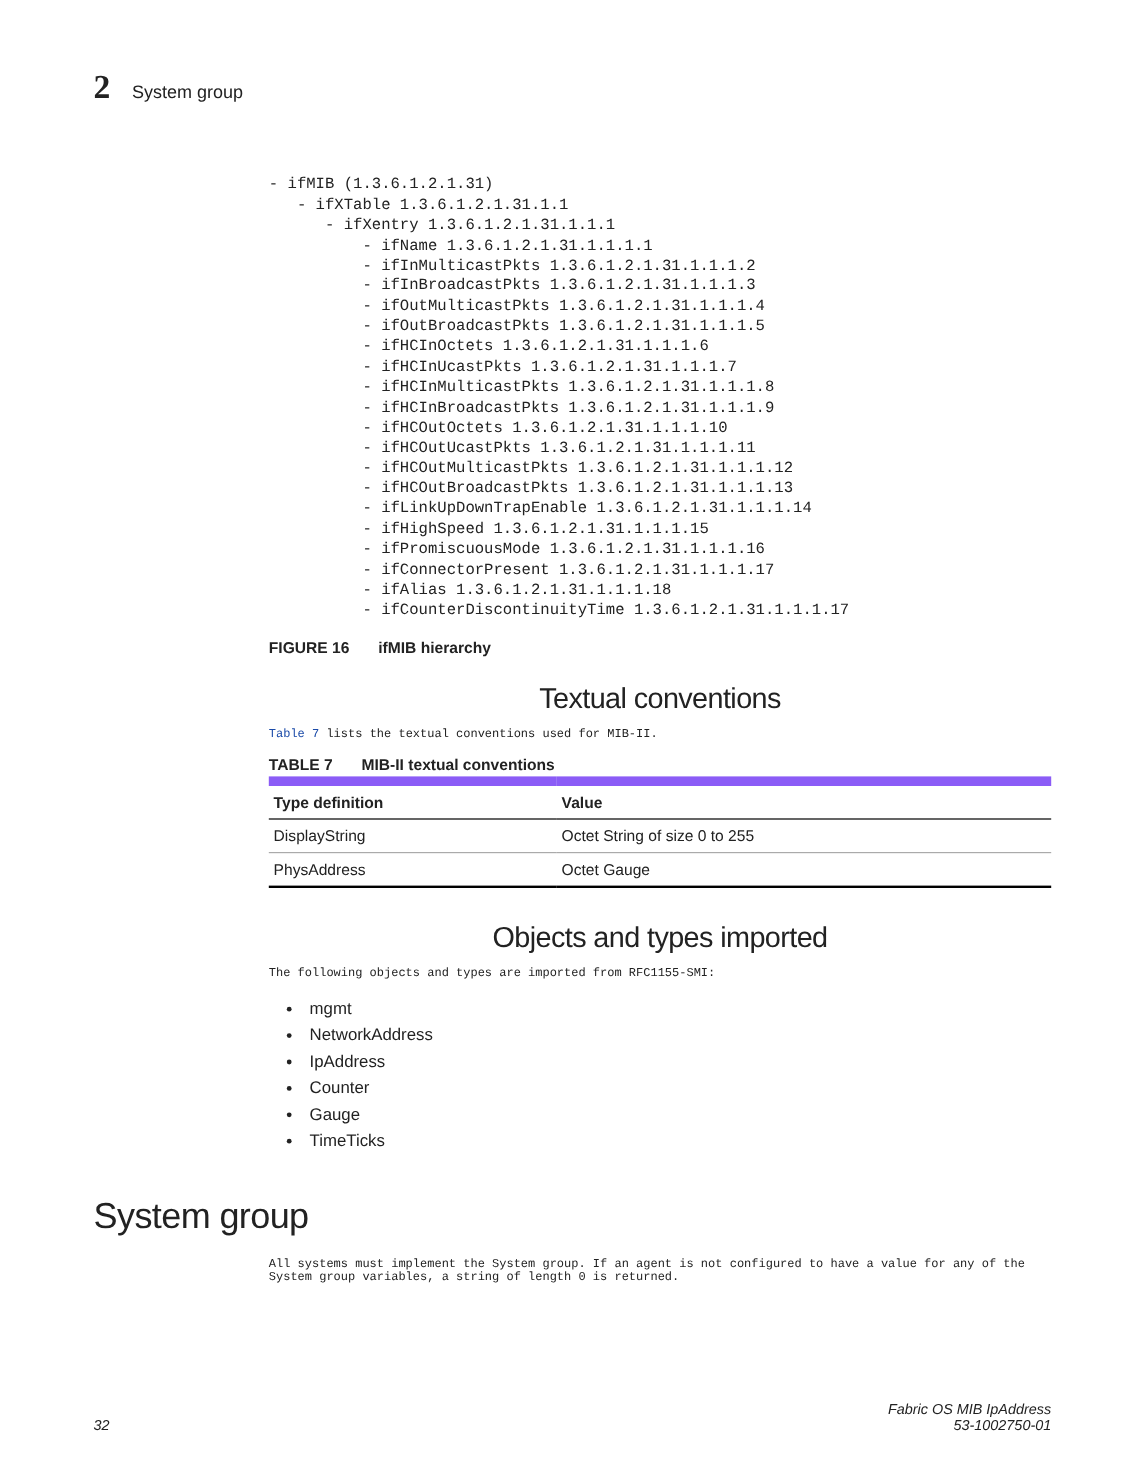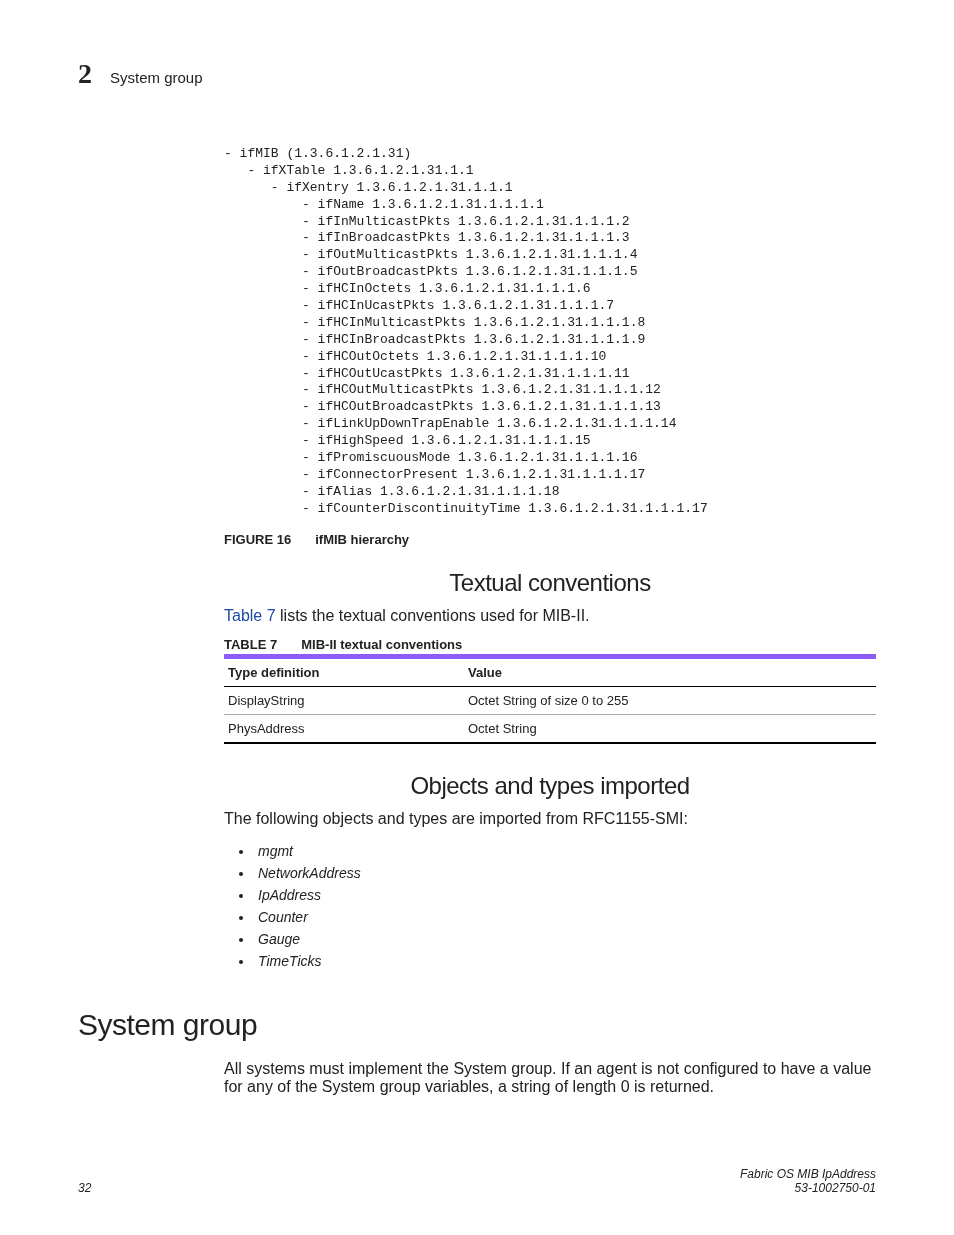--- a/index.html
+++ b/index.html
@@ -45,50 +45,51 @@
   h2.h2 {
     font-family: Arial, Helvetica, sans-serif;
     font-size: 24px;
     font-weight: 400;
     letter-spacing: -0.5px;
     margin-bottom: 10px;
     margin-top: 6px;
     text-align: center;
   }
   p.body {
-    font-size: 16px;
+    font-size: 10px;
     margin-bottom: 12px;
+    font-family: Liberation Mono, monospace;
   }
   a.xref { color: #1a4aa8; text-decoration: none; }
   table.tbl {
     width: 100%;
     border-collapse: collapse;
     font-size: 13px;
     margin-top: 2px;
     margin-bottom: 28px;
   }
   table.tbl th {
     text-align: left;
     font-weight: 700;
     padding: 6px 4px;
-    border-top: 5px solid #8b5cf6;
+    border-top: 8px solid #8b5cf6;
     border-bottom: 1px solid #000;
   }
   table.tbl td {
     padding: 6px 4px;
     border-bottom: 1px solid #aaa;
   }
   table.tbl tr:last-child td { border-bottom: 2px solid #000; }
   .col-type { width: 240px; }
   ul.bul {
     list-style: disc;
     margin-left: 30px;
     font-size: 14px;
   }
-  ul.bul li { padding: 3px 0 3px 4px; font-style: italic; }
+  ul.bul li { padding: 3px 0 3px 4px; }
   h1.h1 {
     font-family: Arial, Helvetica, sans-serif;
     font-size: 30px;
     font-weight: 400;
     letter-spacing: -0.5px;
     margin-top: 36px;
     margin-bottom: 18px;
     margin-left: 0;
   }
   .footer {
@@ -155,21 +156,21 @@
         <th>Value</th>
       </tr>
     </thead>
     <tbody id="tbl-body">
         <tr>
           <td>DisplayString</td>
           <td>Octet String of size 0 to 255</td>
         </tr>
         <tr>
           <td>PhysAddress</td>
-          <td>Octet String</td>
+          <td>Octet Gauge</td>
         </tr>
       </tbody>
   </table>
 
   <h2 class="h2">Objects and types imported</h2>
   <p class="body">The following objects and types are imported from RFC1155-SMI:</p>
   <ul class="bul" id="obj-list">
       <li>mgmt</li>
       <li>NetworkAddress</li>
       <li>IpAddress</li>

